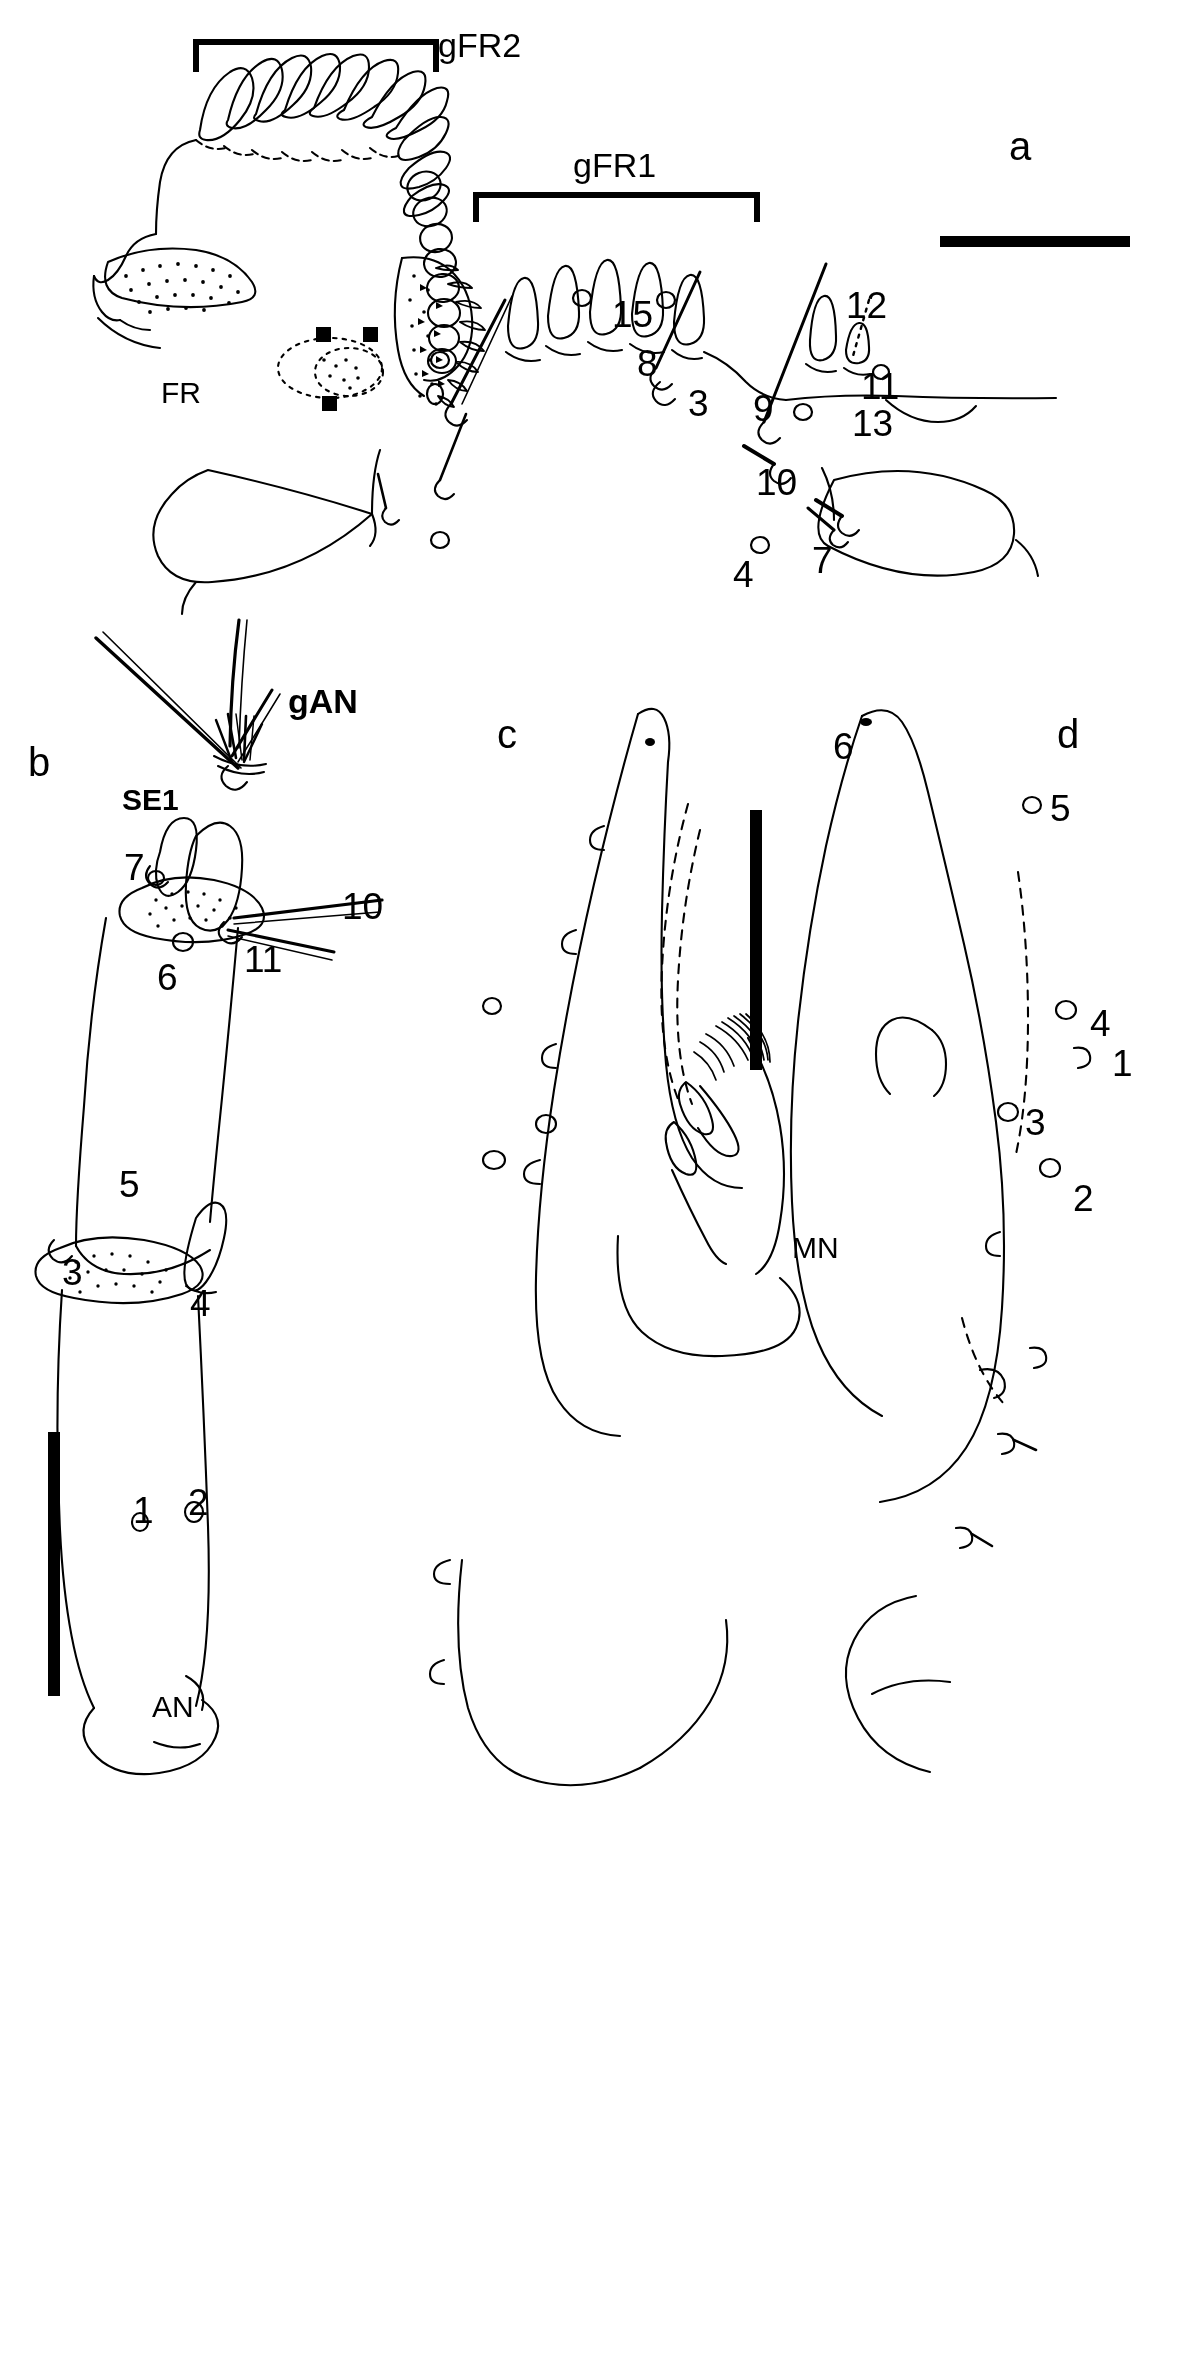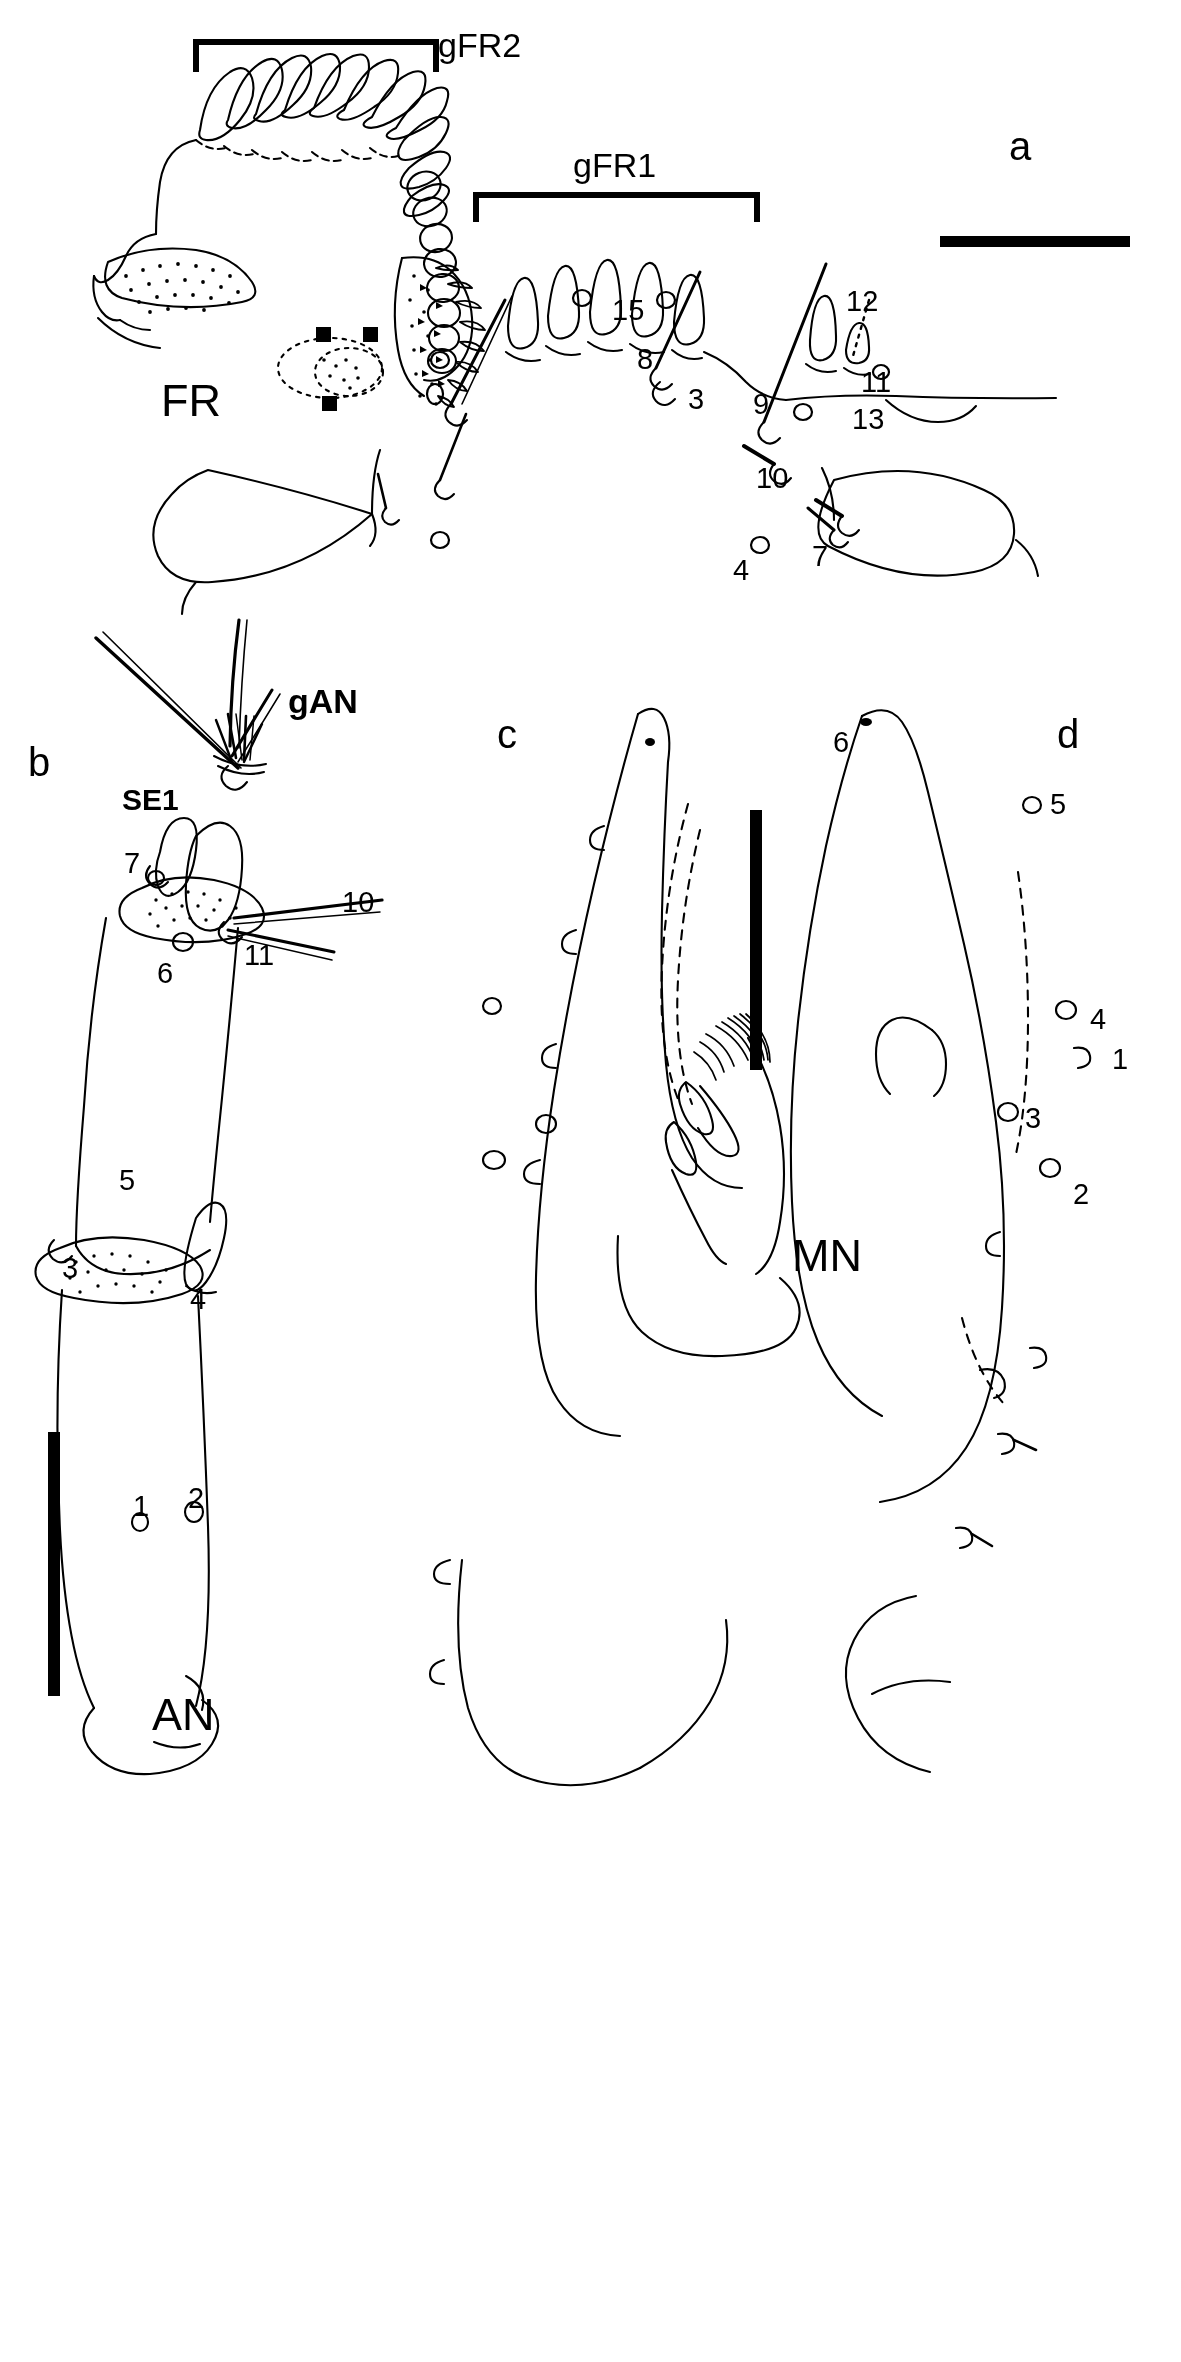--- a/index.html
+++ b/index.html
@@ -27,23 +27,23 @@
     height: 2362px;
   }
   .lbl {
     position: absolute;
     white-space: nowrap;
     line-height: 1;
     color: #000;
     font-family: "Liberation Sans", sans-serif;
   }
   .panel-letter { font-size: 40px; }
-  .struct-label { font-size: 45px; }
+  .struct-label { font-size: 30px; }
   .group-label  { font-size: 34px; }
-  .num-label    { font-size: 29px; }
+  .num-label    { font-size: 37px; }
   .se-label     { font-size: 30px; font-weight: bold; }
   .scalebar {
     position: absolute;
     background: #000;
   }
 </style>
 </head>
 <body>
 
 <div id="plate">

